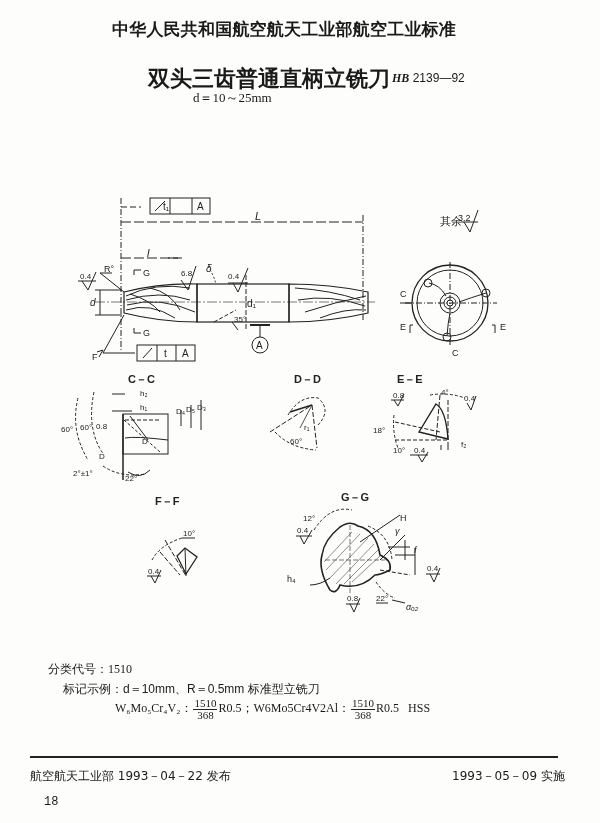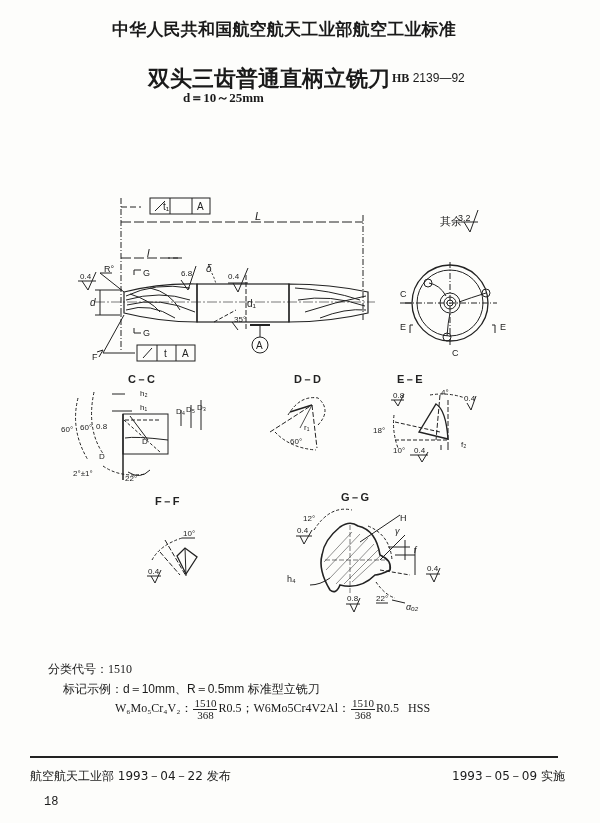--- a/index.html
+++ b/index.html
@@ -2,22 +2,22 @@
 <html><head>
 <meta charset="utf-8">
 <style>
   html, body { margin:0; padding:0; }
   body { width:600px; height:823px; background:#fdfdfb; position:relative; overflow:hidden;
          font-family:"DejaVu Sans", sans-serif; color:#1a1a1a; }
   .abs { position:absolute; }
   .hdr { left:96px; top:18px; font-size:17px; font-weight:bold; letter-spacing:0.2px; white-space:nowrap;margin-left:16px; }
   .title { left:148px; top:64px; font-size:22px; font-weight:bold; white-space:nowrap; }
   .std { left:392px; top:71px; font-size:12px; font-family:"Liberation Sans", sans-serif; white-space:nowrap; }
-  .std b { font-family:"Liberation Serif", serif; }
-  .sub { left:183px; top:89px; font-size:13px; font-family:"Liberation Serif", serif; white-space:nowrap;font-weight:bold; }
+  .std b { font-family:"Liberation Serif", serif;font-style:italic; }
+  .sub { left:193px; top:89px; font-size:13px; font-family:"Liberation Serif", serif; white-space:nowrap; }
   .note { font-size:12px; white-space:nowrap; font-family:"Liberation Serif", serif; }
   .note .cn { font-family:Liberation Sans, sans-serif; font-size:12px; }
   .frac { display:inline-block; vertical-align:middle; text-align:center; line-height:11px; font-size:11px; margin:0 1px; }
   .frac span { display:block; }
   .frac .num { border-bottom:1px solid #222; padding:0 1px; }
   .rule { left:30px; top:756px; width:528px; height:2px; background:#222; }
   .foot { font-size:12px; white-space:nowrap; }
   .pg { left:44px; top:795px; font-size:12px; font-family:Liberation Mono, monospace; }
   svg { position:absolute; overflow:visible; }
   svg text { font-family:"Liberation Sans", sans-serif; fill:#222; }

